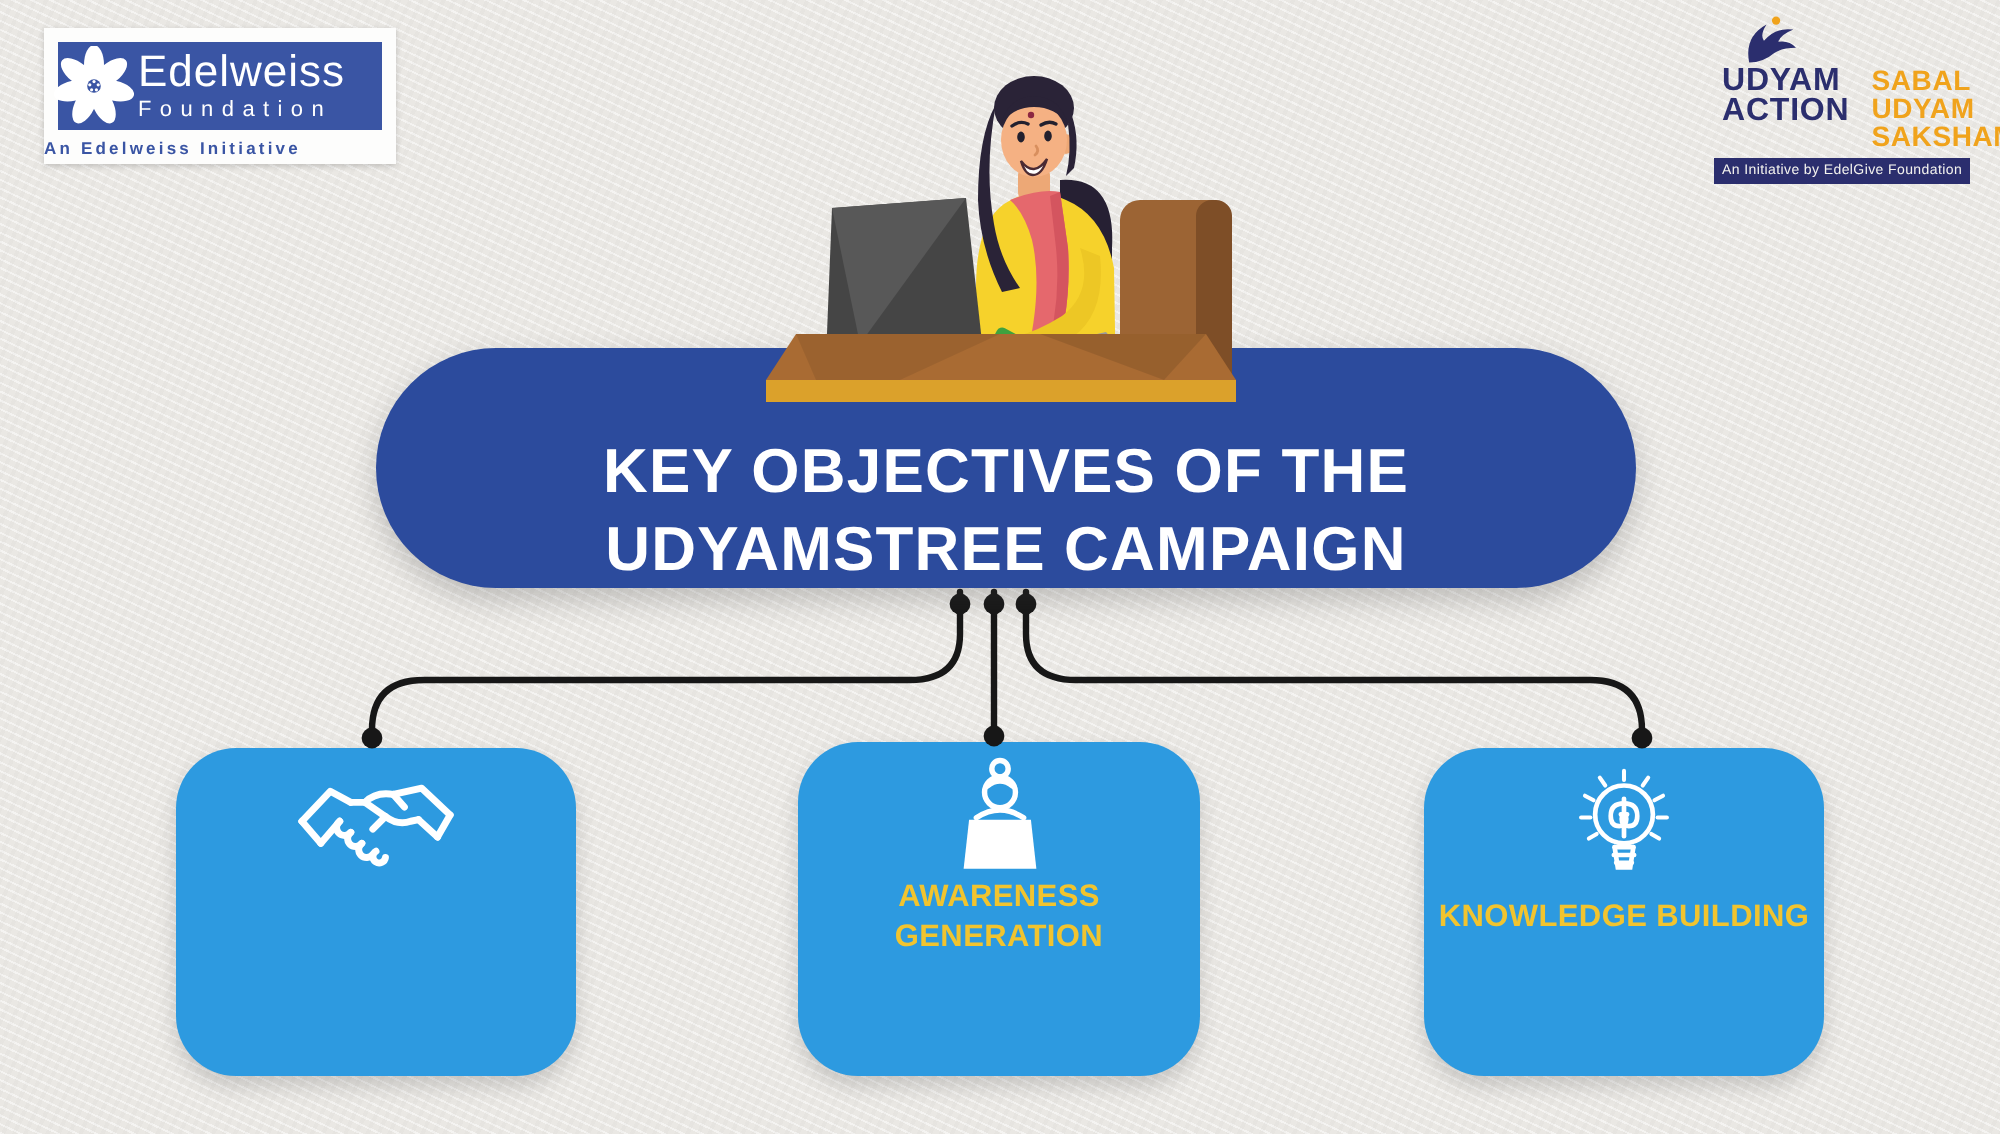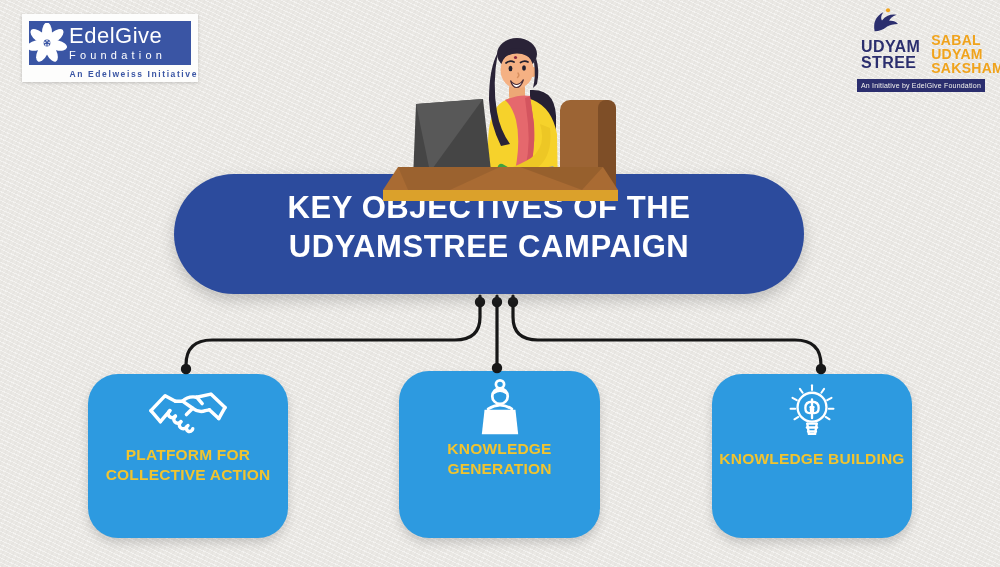--- a/index.html
+++ b/index.html
@@ -13,35 +13,35 @@
   }
   
   .edelgive{position:absolute;left:22px;top:14px;width:176px;height:68px;background:#fdfdfc;
     box-shadow:0 1px 3px rgba(0,0,0,.18);}
   .eg-blue{position:absolute;left:7px;top:7px;right:7px;height:44px;background:#3a55a4;
     display:flex;align-items:center;}
   .eg-flower{position:absolute;left:-2px;top:2px;width:40px;height:40px;}
   .eg-text{margin-left:40px;color:#fff;}
   .eg-brand{font-size:22px;line-height:22px;letter-spacing:.5px;}
   .eg-sub{font-size:11px;letter-spacing:4.2px;margin-top:2px;}
-  .eg-tagline{position:absolute;left:0;right:0;bottom:3px;text-align:right;color:#3a55a4;
+  .eg-tagline{position:absolute;left:0;right:0;bottom:3px;text-align:left;color:#3a55a4;
     font-size:8.5px;font-weight:bold;letter-spacing:1.6px;}
   
   .udyam{position:absolute;left:845px;top:7px;width:148px;}
   .ud-bird{display:block;margin-left:22px;width:36px;height:26px;}
-  .ud-row{display:flex;margin-left:16px;margin-top:0px;align-items:center;}
+  .ud-row{display:flex;margin-left:16px;margin-top:0px;align-items:flex-start;}
   .ud-words{font-size:16px;font-weight:bold;color:#2b2e6e;line-height:.95;letter-spacing:.4px;}
   .ud-div{width:2px;background:#aab0b8;height:31px;margin:0 5px 1px 6px;}
   .ud-tags{font-size:14px;font-weight:bold;color:#f0a31c;line-height:1.0;padding-bottom:1px;letter-spacing:.3px;}
   .ud-banner{margin-left:12px;margin-top:3px;background:#2b2e6e;color:#f5f4ef;font-size:7px;
     padding:3px 4px;letter-spacing:.2px;width:fit-content;}
   
-  .pill{position:absolute;left:174px;top:174px;width:630px;height:120px;border-radius:60px;
+  .pill{position:absolute;left:188px;top:174px;width:630px;height:120px;border-radius:60px;
     background:#2c4b9d;box-shadow:0 6px 14px rgba(60,60,60,.25);z-index:2;
-    display:flex;align-items:flex-start;justify-content:center;}
+    display:flex;align-items:flex-end;justify-content:center;}
   .pill-text{white-space:pre-line;color:#ffffff;font-weight:bold;font-size:31px;line-height:1.26;
     letter-spacing:.6px;text-align:center;padding-top:14px;}
   
   .illus{position:absolute;left:350px;top:4px;width:300px;height:200px;z-index:3;}
   
   .connectors{position:absolute;left:0;top:0;width:1000px;height:567px;z-index:1;}
   
   .card{position:absolute;background:#2d9ae0;border-radius:30px;color:#fff;text-align:center;
     box-shadow:0 5px 10px rgba(70,70,70,.22);display:flex;flex-direction:column;align-items:center;}
   .card::before{content:"";position:absolute;left:7px;right:7px;top:-7px;height:44px;
@@ -76,36 +76,36 @@
         <circle cx="20" cy="20" r="3.4" fill="#3a55a4"></circle>
         <g fill="#ffffff">
           <circle cx="20" cy="17.8" r=".8"></circle>
             <circle cx="22.1" cy="19.4" r=".8"></circle>
           <circle cx="21.2" cy="21.9" r=".8"></circle>
             <circle cx="18.8" cy="21.9" r=".8"></circle>
           <circle cx="17.9" cy="19.4" r=".8"></circle>
         </g>
       </svg>
       <div class="eg-text">
-        <div class="eg-brand">EdelGive</div>
+        <div class="eg-brand">Edelweiss</div>
         <div class="eg-sub">Foundation</div>
       </div>
     </div>
     <div class="eg-tagline">An Edelweiss Initiative</div>
   </div>
 
   <div class="udyam">
     <svg class="ud-bird" viewBox="0 0 40 30">
       <path fill="#2b2e6e" d="M8 28 Q5 13 18 6 Q14 12 16.5 15.5 Q23 7.5 33.5 9 Q26 12 24.8 16 Q31 15 35 19.5 Q27 19.5 22.5 22.5 Q16 28 8 28 Z"></path>
       <circle cx="23.5" cy="3.8" r="2.4" fill="#f0a31c"></circle>
     </svg>
     <div class="ud-row">
       <div class="ud-words">
         <div>UDYAM</div>
-        <div>STREE</div>
+        <div>ACTION</div>
       </div>
       <div class="ud-div"></div>
       <div class="ud-tags">
         <div>SABAL</div>
         <div>UDYAM</div>
         <div>SAKSHAM</div>
       </div>
     </div>
     <div class="ud-banner">An Initiative by EdelGive Foundation</div>
   </div>
@@ -190,37 +190,35 @@
           <path d="M29 31 a5 5 0 1 0 7 7"></path>
           <path d="M36 38 a5 5 0 1 0 7 7"></path>
           <path d="M43 45 a5 5 0 1 0 7 7"></path>
           <path d="M52 50 a4 4 0 1 0 6 4"></path>
           <path d="M45 19 L58 28 Q66 34 74 31 L79 30"></path>
           <path d="M58 28 L50 36"></path>
           <path d="M63 14 L70 22"></path>
         </g>
       </svg>
     </div>
-    <div class="card-title">PLATFORM FOR
-COLLECTIVE ACTION</div>
   </div>
 
   <div class="card card-2">
     <div class="card-icon">
       <svg width="56" height="60" viewBox="0 0 60 66">
         <g stroke="#ffffff" stroke-width="3" fill="none" stroke-linecap="round">
           <circle cx="30" cy="7" r="4.5"></circle>
           <circle cx="30" cy="20" r="8.5"></circle>
           <path d="M23 16.5 Q30 11 37 16.5"></path>
           <path d="M17 34 Q30 25.5 43 34"></path>
         </g>
         <polygon points="13,35 47,35 50,62 10,62" fill="#ffffff"></polygon>
       </svg>
     </div>
-    <div class="card-title">KNOWLEDGE
+    <div class="card-title">AWARENESS
 GENERATION</div>
   </div>
 
   <div class="card card-3">
     <div class="card-icon">
       <svg width="52" height="64" viewBox="0 0 66 82">
         <g stroke="#ffffff" stroke-width="3" fill="none" stroke-linecap="round">
           <circle cx="33" cy="31" r="18.5"></circle>
           <path d="M33 21 V45"></path>
           <path d="M33 24 q-8.5 0 -8.5 8 q0 6.5 5.5 6.5 q4.5 0 4.5 -4.5 q0 -3.5 -3.5 -3"></path>

